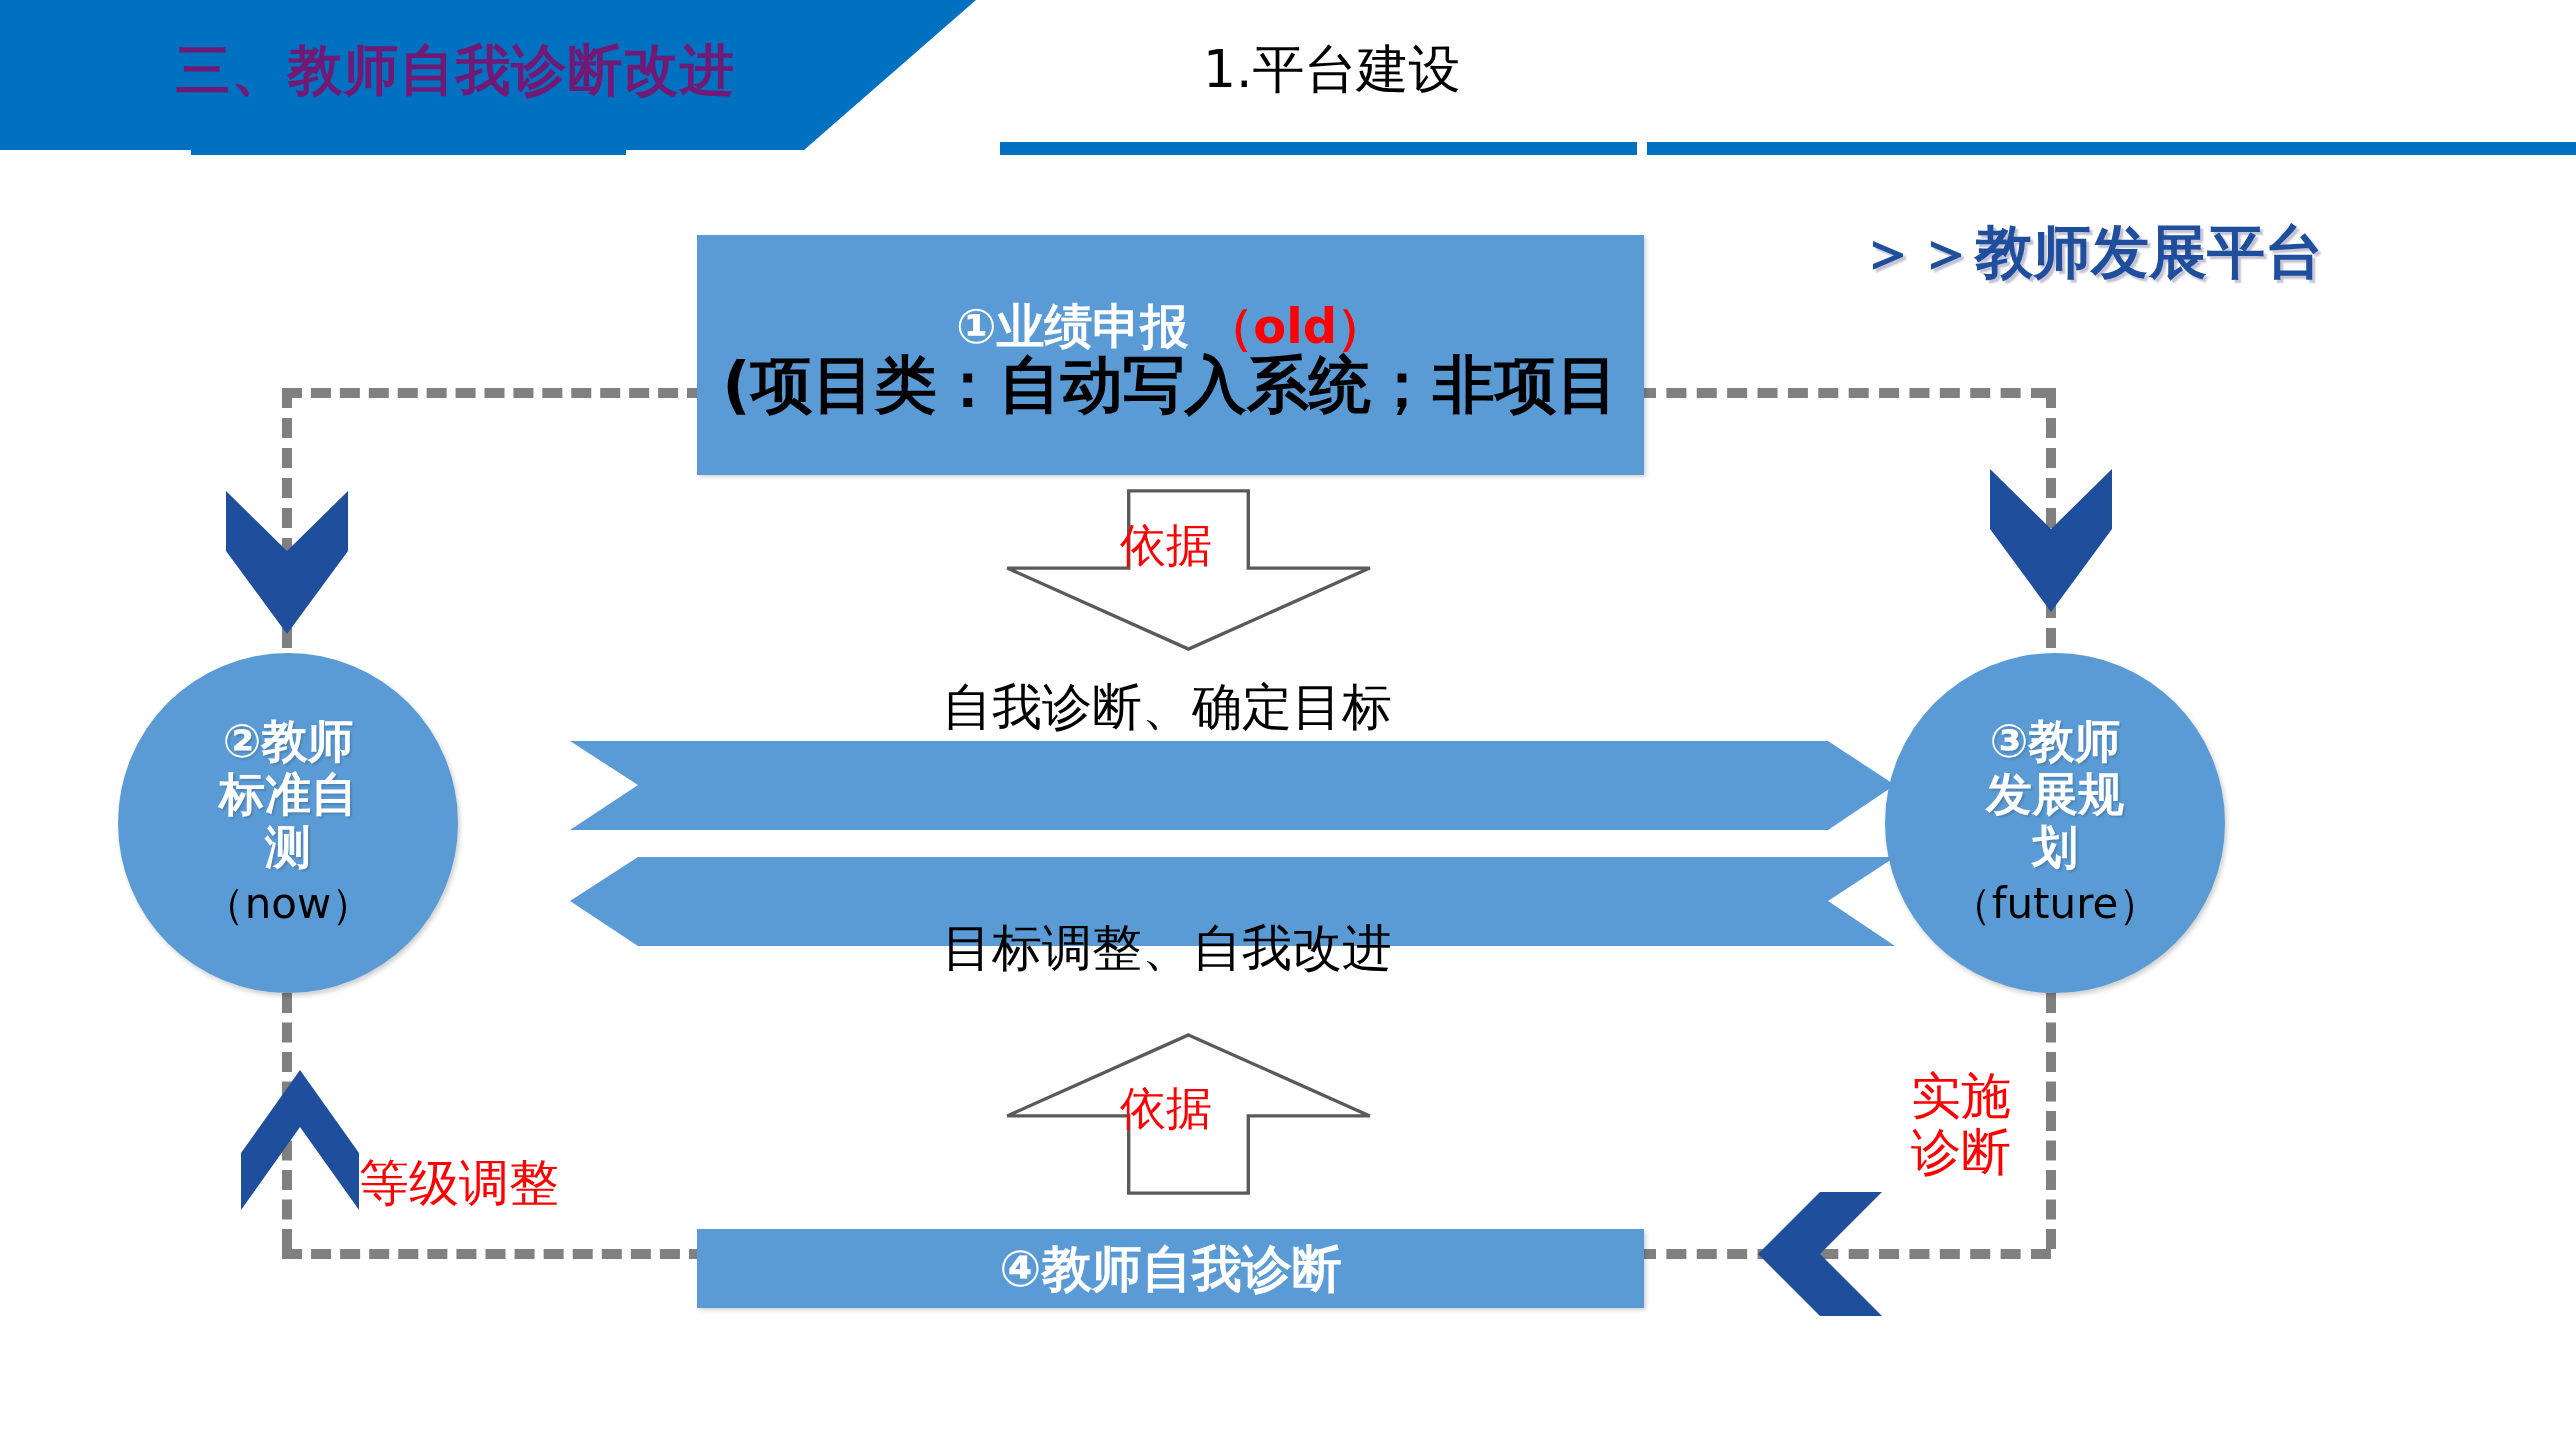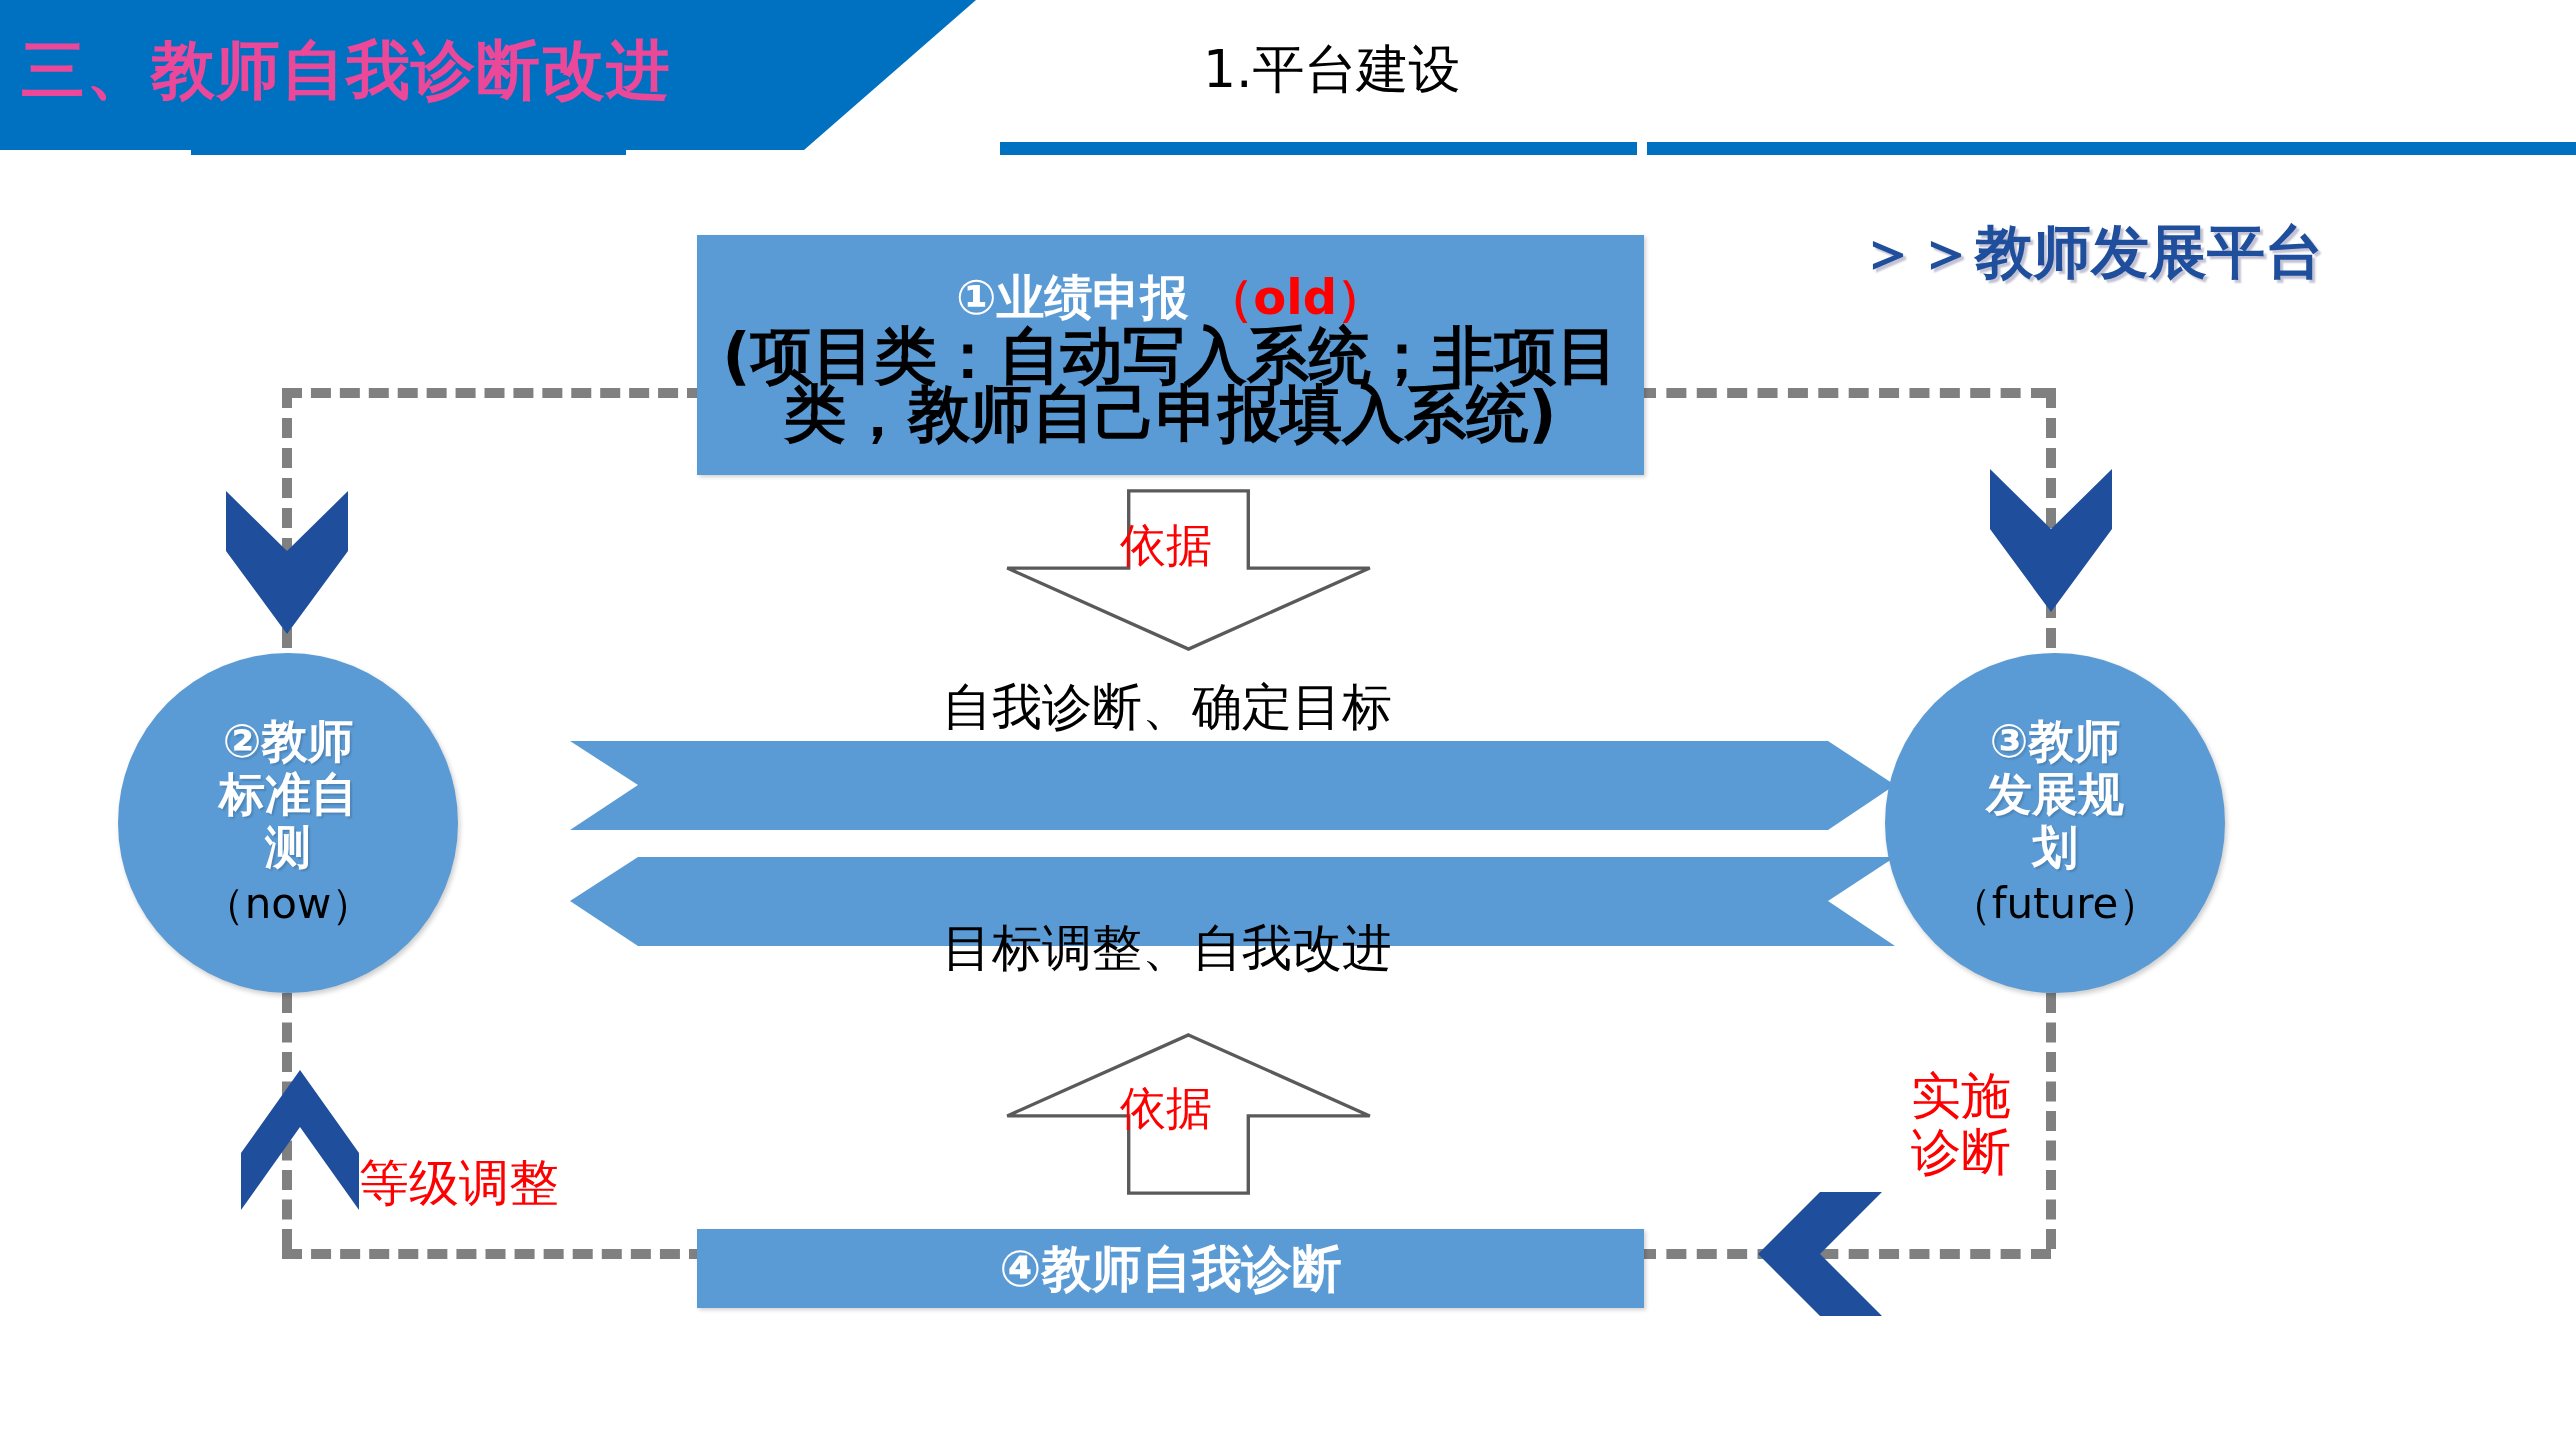--- a/index.html
+++ b/index.html
@@ -4,22 +4,22 @@
 <style>
   html,body{margin:0;padding:0;background:#ffffff;}
   body{width:2576px;height:1450px;position:relative;overflow:hidden;
        font-family:"DejaVu Sans","Liberation Sans",sans-serif;}
 
   
   .hdr-band{position:absolute;left:0;top:0;width:976px;height:150px;
             background:var(--brand);
             clip-path:polygon(0 0, 976px 0, 804px 150px, 0 150px);}
   .hdr-title{position:absolute;left:21px;top:17.4px;width:869px;height:106px;
-             color:#ec4899;font-size:64px;font-weight:bold;line-height:106px;
-             letter-spacing:1px;white-space:nowrap;}
+             color:#701a75;font-size:55px;font-weight:bold;line-height:106px;
+             letter-spacing:1px;white-space:nowrap;text-align:center;}
   .hdr-sub{position:absolute;left:1203px;top:21px;color:#000000;
            font-size:52px;font-weight:normal;line-height:97px;white-space:nowrap;}
   .hdr-rule-a{position:absolute;left:1000px;top:142px;width:637px;height:12.6px;background:var(--brand);}
   .hdr-rule-b{position:absolute;left:1647px;top:142px;width:929px;height:12.6px;background:var(--brand);}
   .hdr-rule-c{position:absolute;left:191px;top:145px;width:435px;height:9.7px;background:var(--brand);}
 
   
   .dash-h{position:absolute;height:0;border-top:10.6px dashed #808080;}
   .dash-v{position:absolute;width:0;border-left:10.6px dashed #808080;}
 
@@ -105,21 +105,20 @@
 <div class="dash-h" style="left:282px;top:1249px;width:427px;"></div>
 
 <div class="dash-h" style="left:1636px;top:1249px;width:415px;"></div>
 
 <div class="box" id="box-declare">
   <div class="box-l1">
     <span>①业绩申报</span>
     <span class="old">（old）</span>
   </div>
   <div class="box-l2">(项目类：自动写入系统；非项目</div>
-  <div class="box-l2">类，教师自己申报填入系统)</div>
 </div>
 
 <div id="platform-label">＞＞教师发展平台</div>
 
 <div class="outline-arrow" id="down-arrow" style="left:1005px;top:489px;width:367px;height:162px;">
   <svg width="367" height="162" viewBox="0 0 380 168">
     <polygon points="128,2 252,2 252,82 378,82 190,166 2,82 128,82" fill="#ffffff" stroke="#5A5A5A" stroke-width="3.5"></polygon>
   </svg>
 </div>
 <div class="oa-label" style="left:1120px;top:522px;">依据</div>

